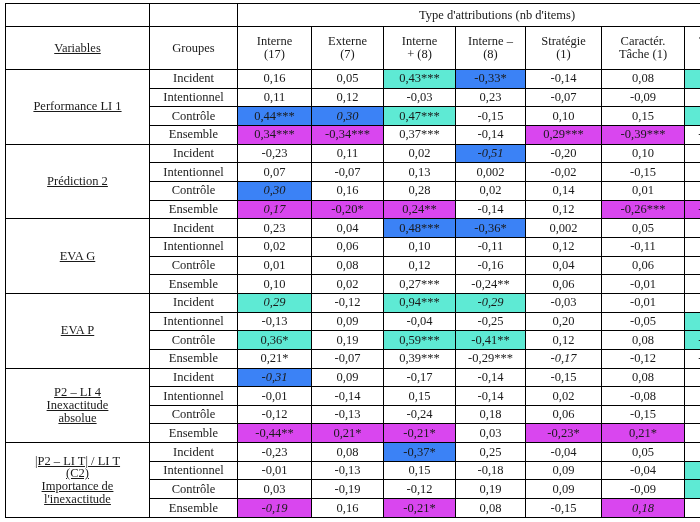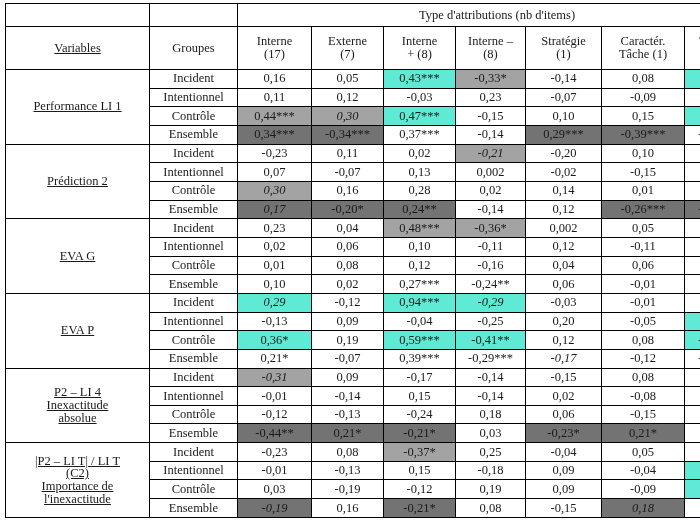--- a/index.html
+++ b/index.html
@@ -78,22 +78,22 @@
     border-right-width: 2px;
   }
   .num {
     font-size: 12.5px;
     height: 16.6px;
     white-space: nowrap;
   }
 
   
   .hl-yellow { background: #5eead4; }
-  .hl-green  { background: #a3a3a3; }
-  .hl-orange { background: #737373; }
+  .hl-green  { background: #3b82f6; }
+  .hl-orange { background: #d946ef; }
   .it        { font-style: italic; }
 </style>
 </head>
 <body>
 
 <div id="table-wrap">
   <table class="corr">
     <colgroup>
       <col style="width:144px">
       <col style="width:88px">
@@ -189,21 +189,21 @@
           <td class="num outer-right">-0,29***</td>
         </tr>
         <tr>
           <td class="var-cell outer-left blk-top" rowspan="4">
             <div>Prédiction 2</div>
           </td>
           <td class="grp-cell blk-top">Incident</td>
           <td class="num blk-top thickv-l">-0,23</td>
           <td class="num blk-top">0,11</td>
           <td class="num blk-top">0,02</td>
-          <td class="num blk-top hl-green it">-0,21</td>
+          <td class="num blk-top hl-green it">-0,51</td>
           <td class="num blk-top">-0,20</td>
           <td class="num blk-top">0,10</td>
           <td class="num blk-top it outer-right">-0,27</td>
         </tr>
         <tr>
           <td class="grp-cell">Intentionnel</td>
           <td class="num thickv-l">0,07</td>
           <td class="num">-0,07</td>
           <td class="num">0,13</td>
           <td class="num">0,002</td>

